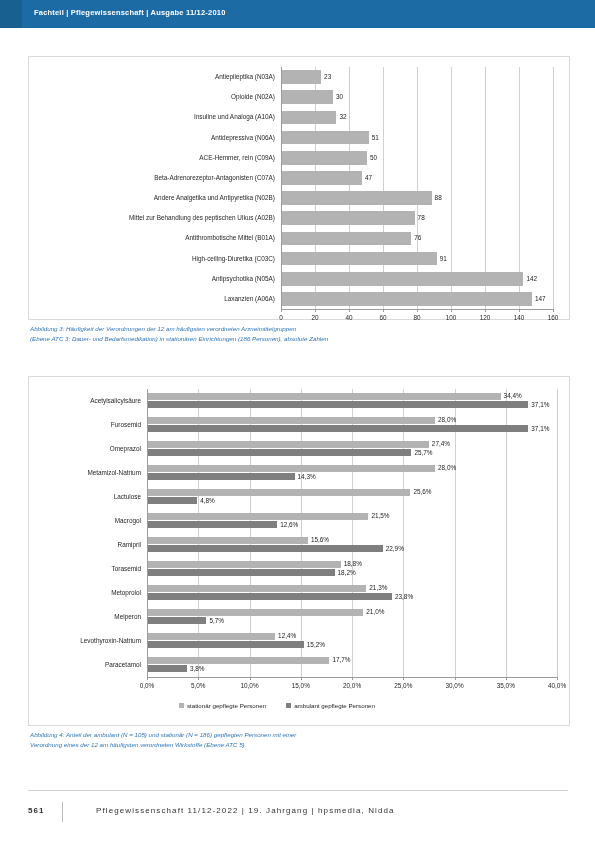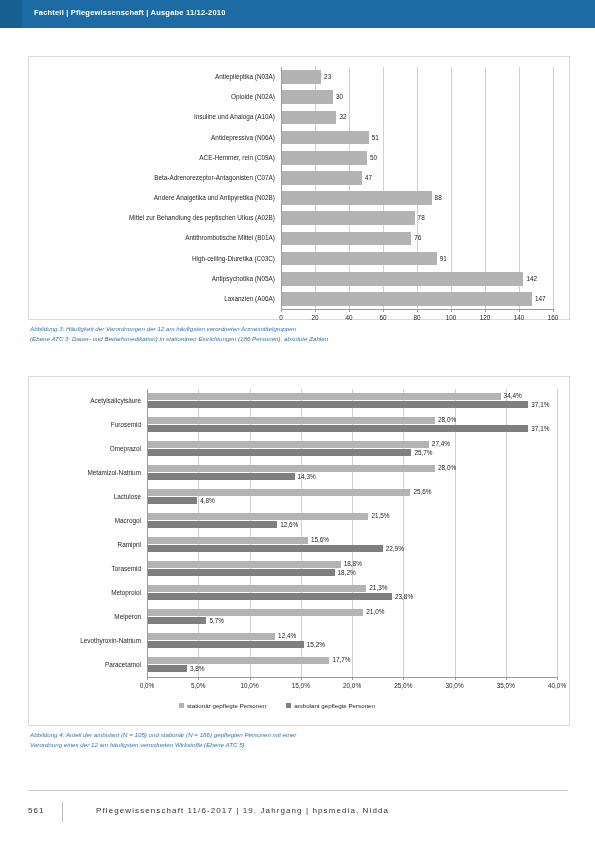--- a/index.html
+++ b/index.html
@@ -57,21 +57,21 @@
   .caption{
     position:absolute;font-size:6.2px;font-style:italic;color:#2e75b6;
     line-height:9.5px;width:520px;
   }
   #cap1{left:30px;top:324px;}
   #cap2{left:30px;top:730px;}
 
   
   .footer-rule{position:absolute;left:28px;top:790px;width:540px;height:1px;background:#cfcfcf;}
   .footer{position:absolute;top:806px;font-size:8px;color:#333;letter-spacing:1.1px;}
-  #footer-page{left:28px;font-weight:normal;}
+  #footer-page{left:28px;font-weight:bold;}
   #footer-divider{position:absolute;left:62px;top:802px;width:1px;height:20px;background:#bbb;}
   #footer-text{left:96px;}
 </style>
 </head>
 <body>
 
 <div class="topbar">
   <div class="topbar-accent"></div>
   <div class="topbar-text">Fachteil | Pflegewissenschaft | Ausgabe 11/12-2010</div>
 </div>
@@ -252,13 +252,13 @@
     </div>
 </div>
 <div class="caption" id="cap2">
   <div>Abbildung 4: Anteil der ambulant (N = 105) und stationär (N = 186) gepflegten Personen mit einer</div>
   <div>Verordnung eines der 12 am häufigsten verordneten Wirkstoffe (Ebene ATC 5)</div>
 </div>
 
 <div class="footer-rule"></div>
 <div id="footer-divider"></div>
 <div class="footer" id="footer-page">561</div>
-<div class="footer" id="footer-text">Pflegewissenschaft 11/6-2017 | 19. Jahrgang | hpsmedia, Nidda</div>
+<div class="footer" id="footer-text">Pflegewissenschaft 11/12-2022 | 19. Jahrgang | hpsmedia, Nidda</div>
 
 </body></html>

